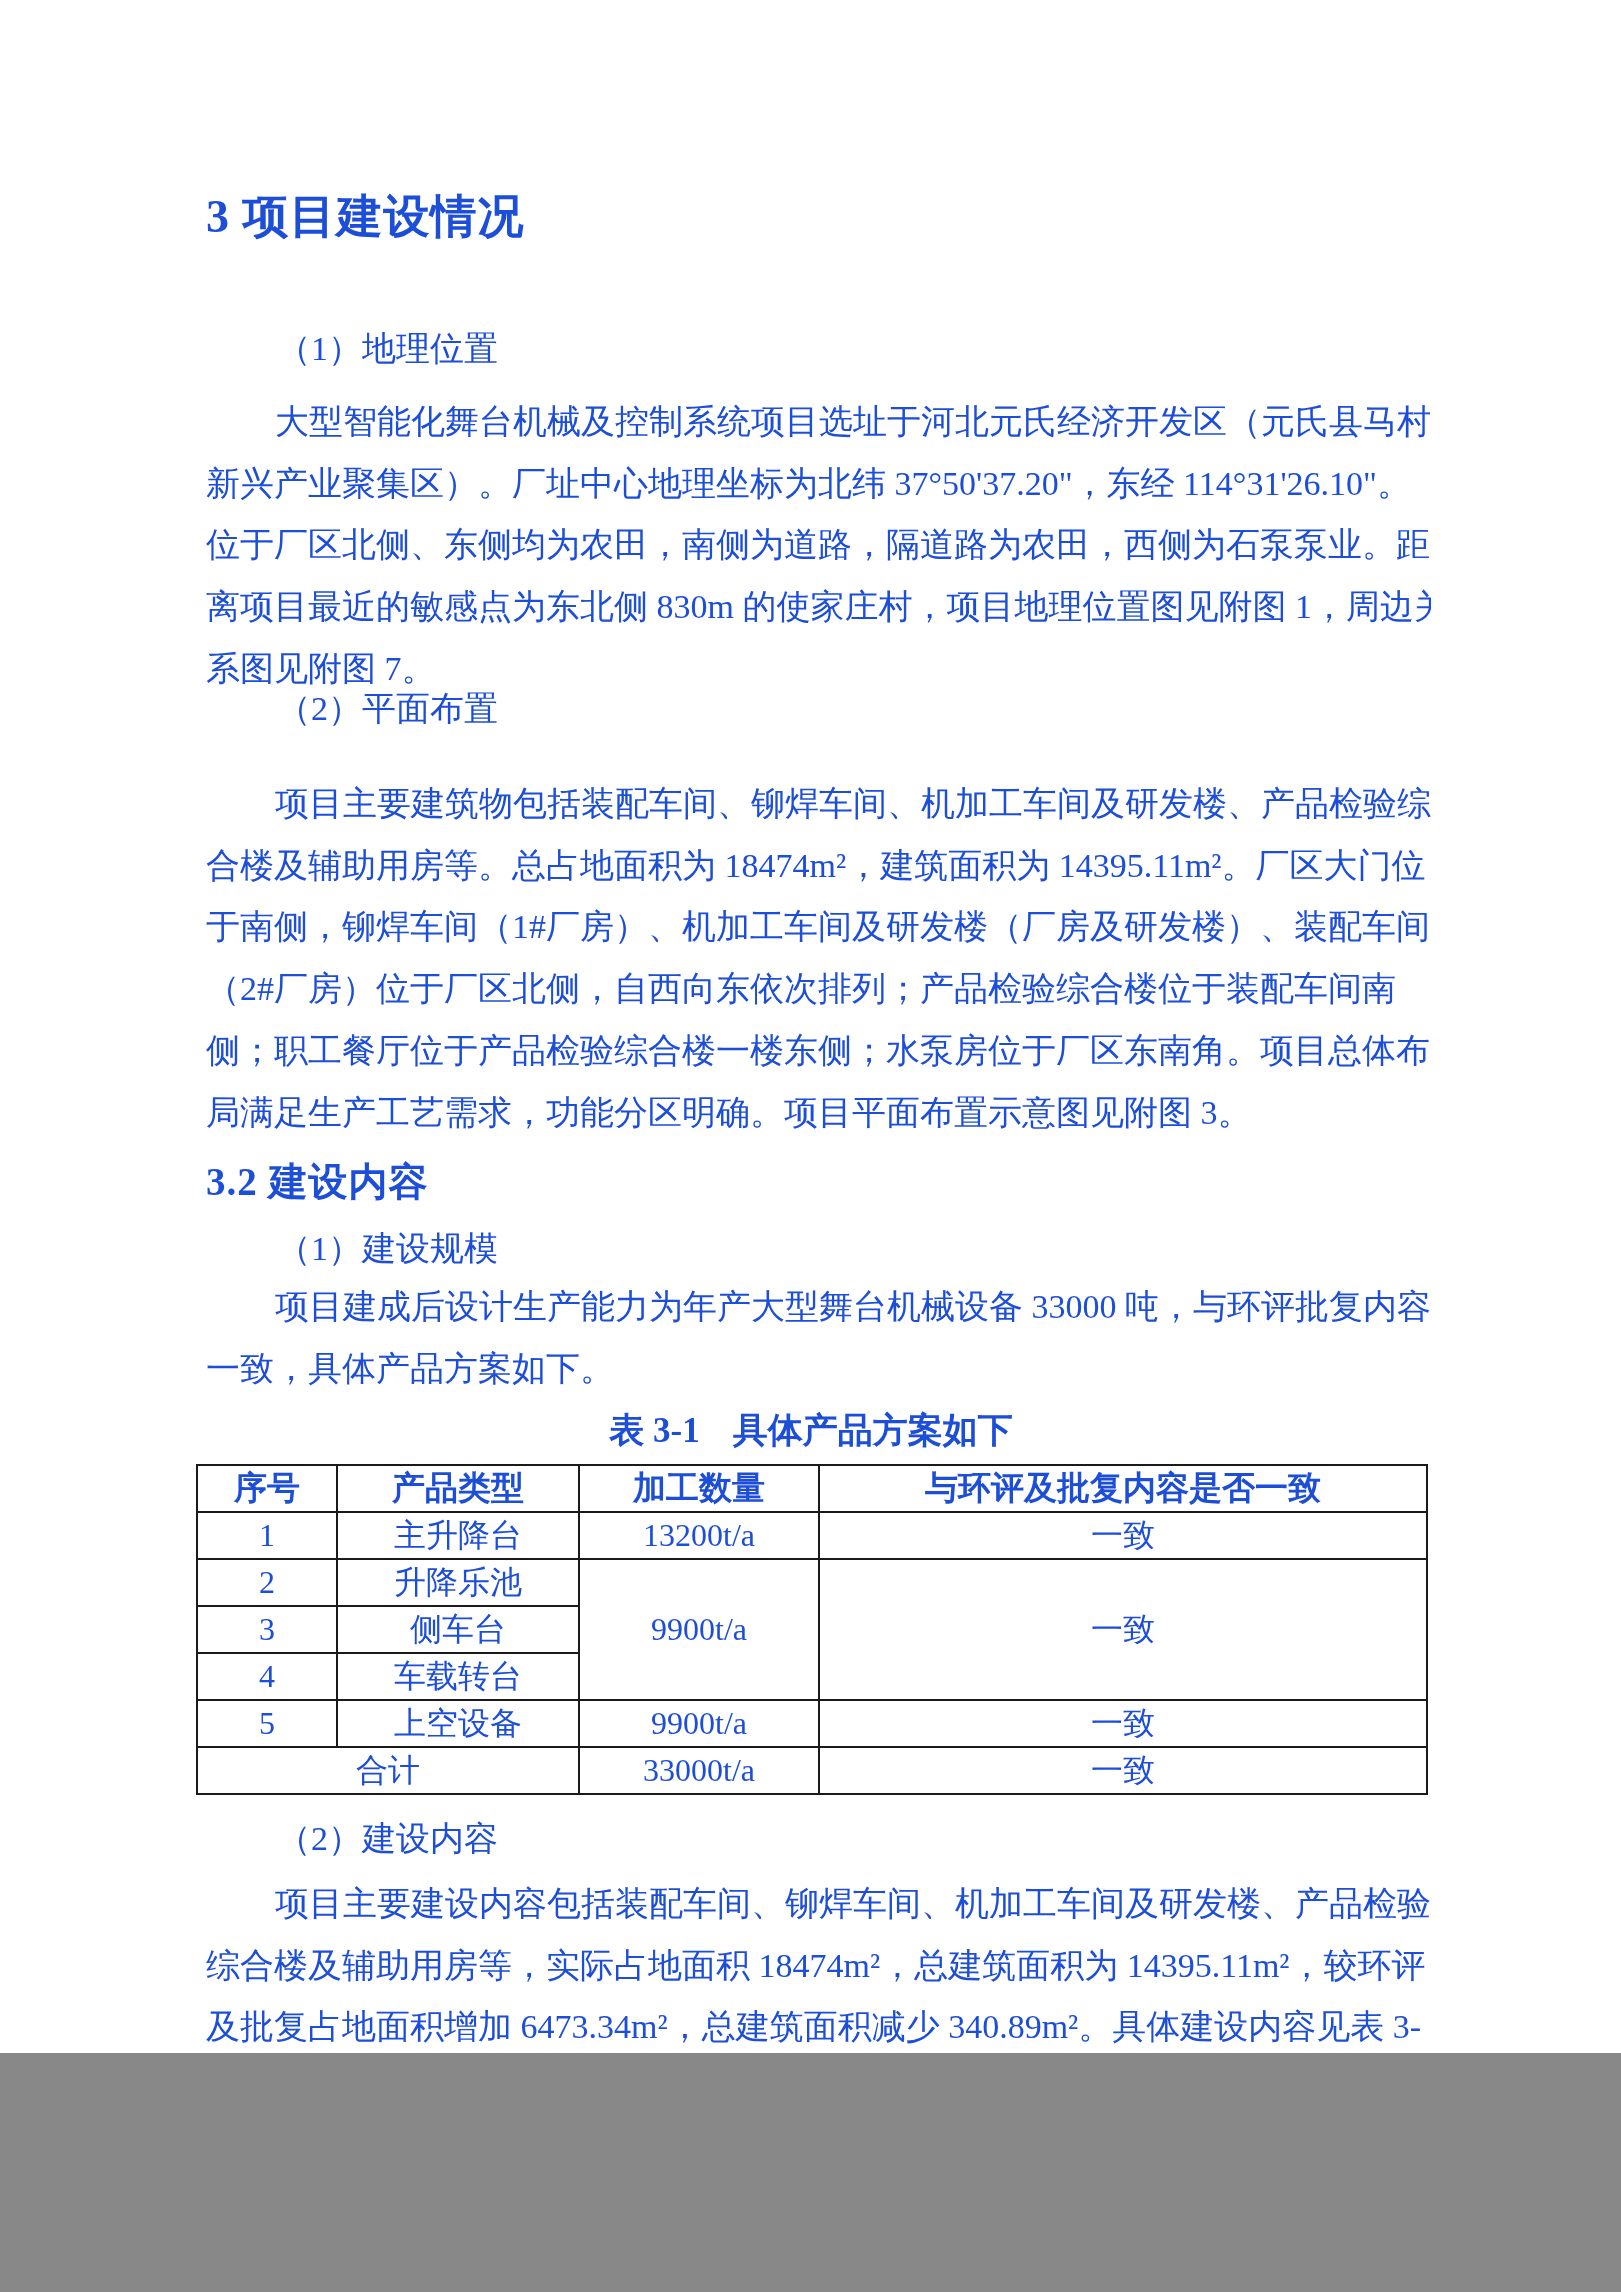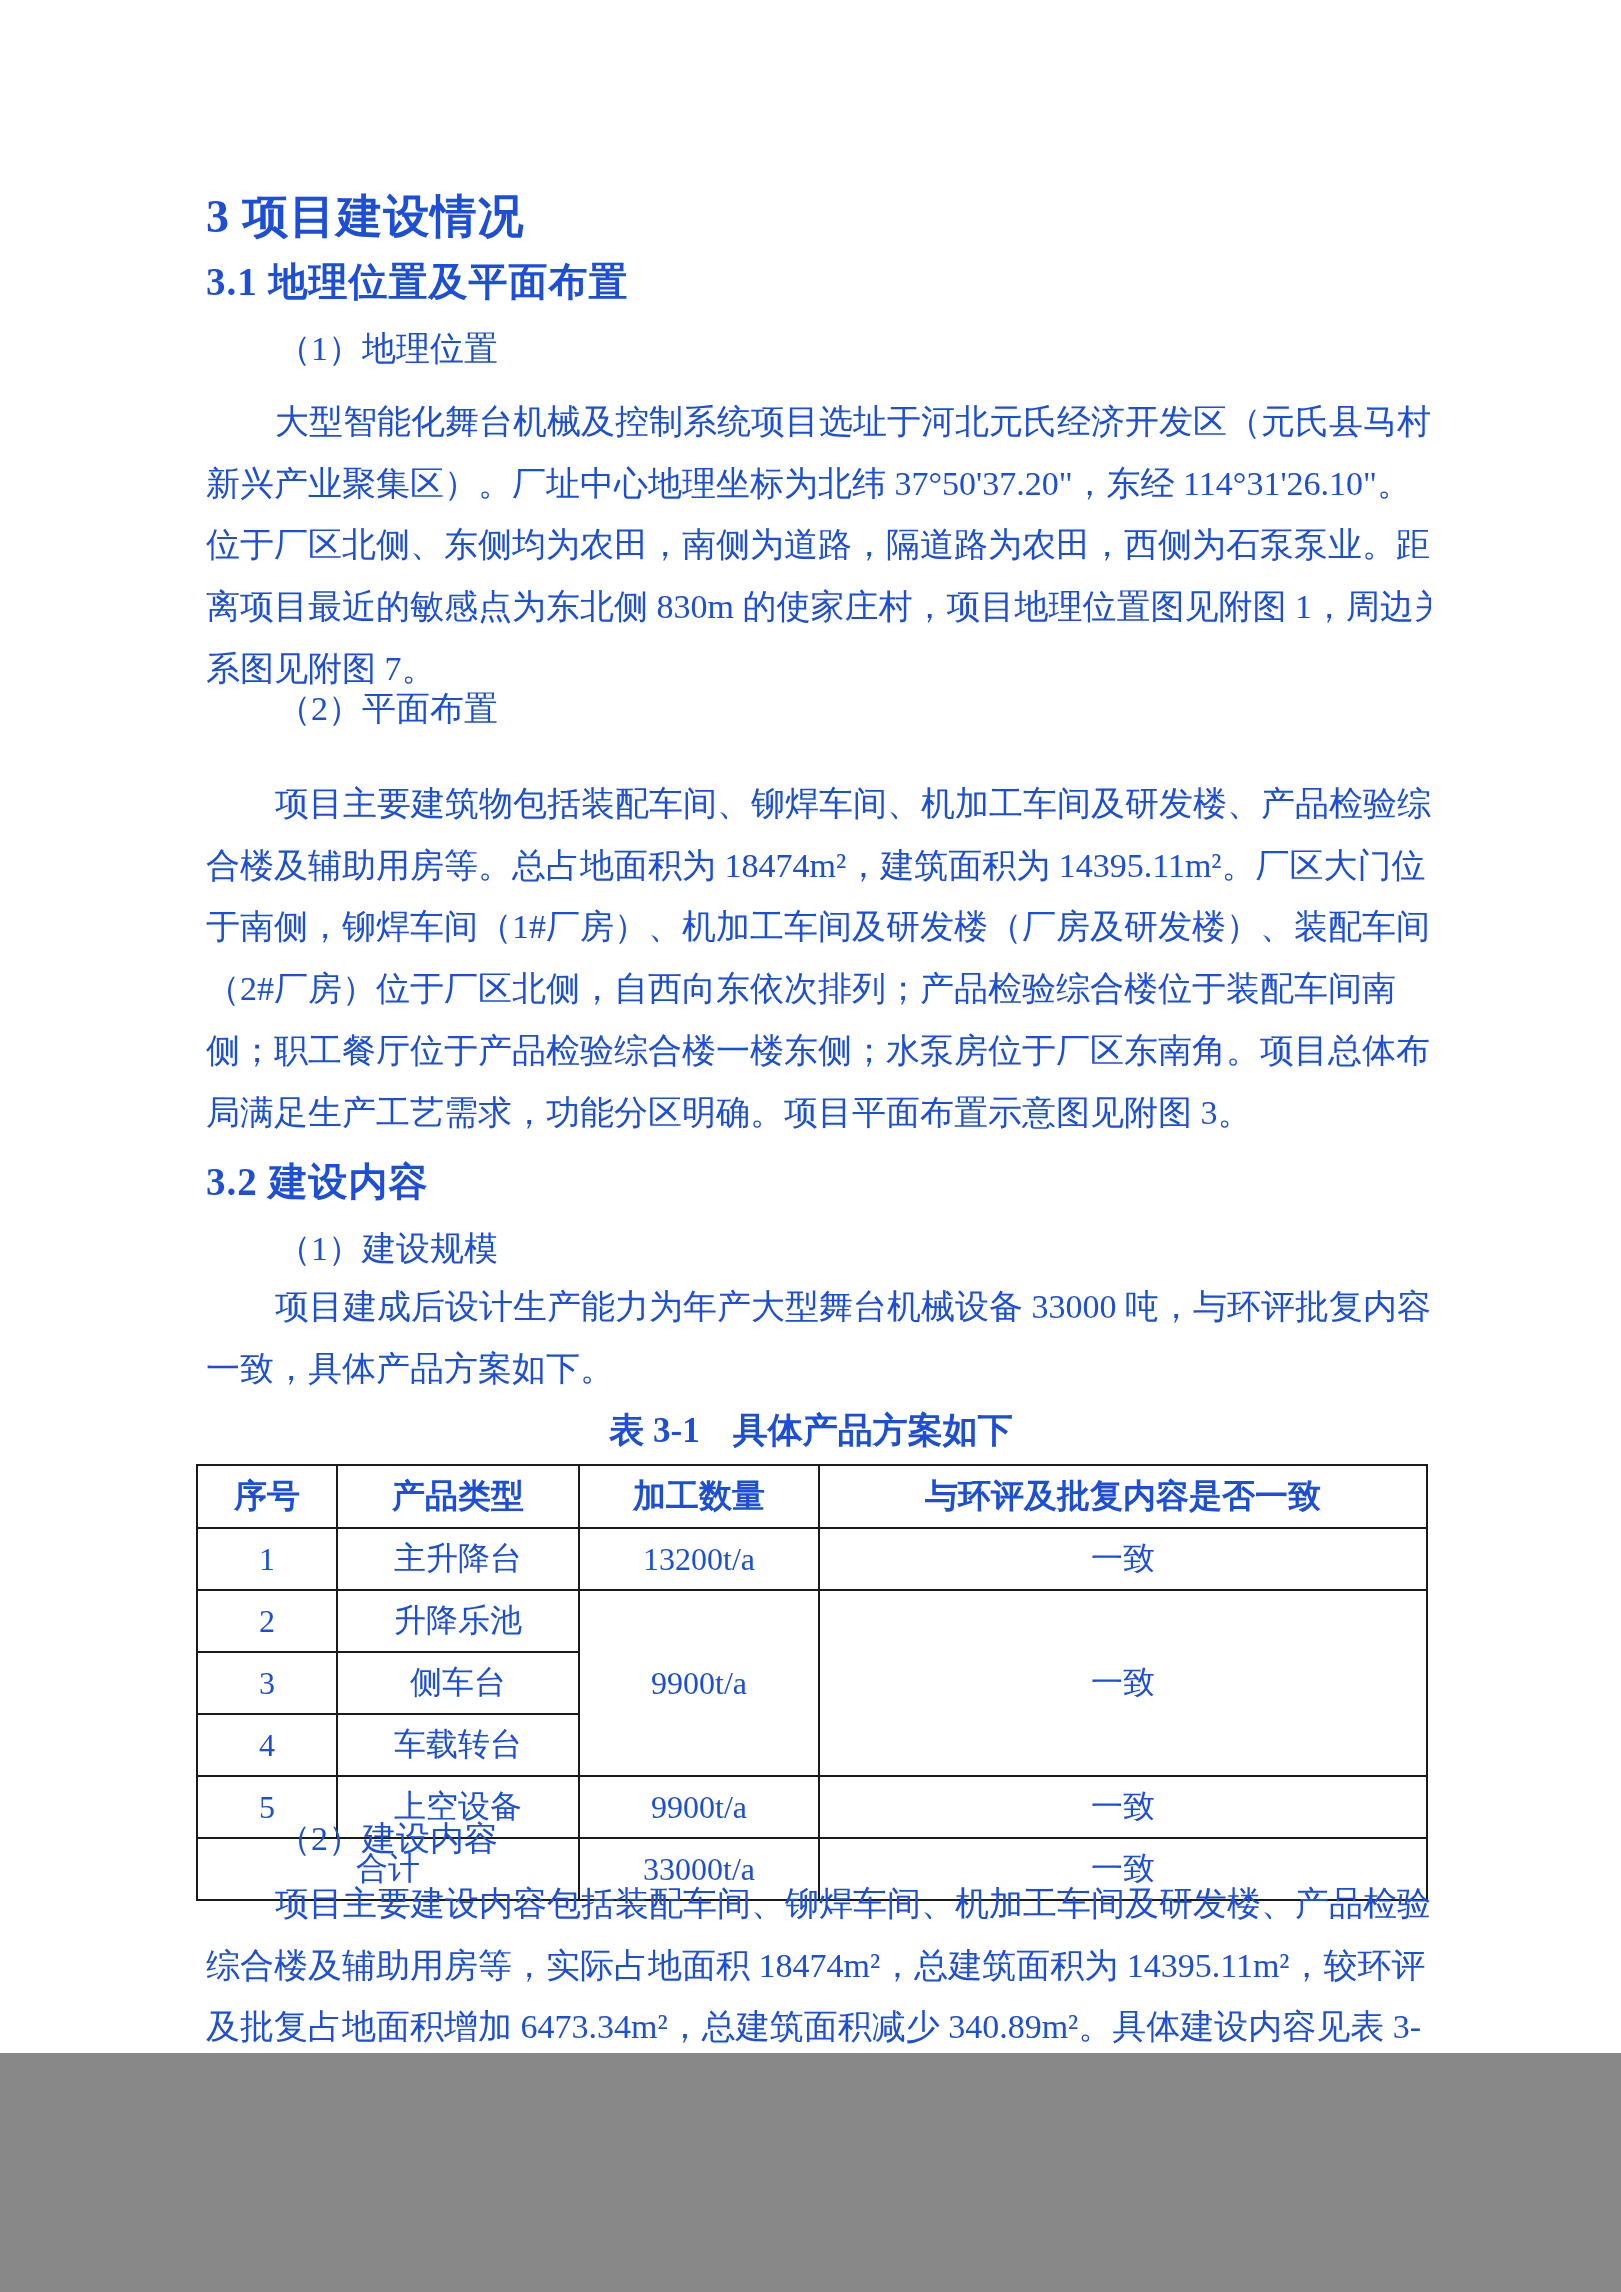--- a/index.html
+++ b/index.html
@@ -51,21 +51,21 @@
     position:absolute;left:196px;top:1464px;
     width:1230px;height:325px;
     border-collapse:collapse;
     table-layout:fixed;
     font-size:32px;
   }
   table.products td,table.products th{
     border:2px solid #1a1a1a;
     text-align:center;
     vertical-align:middle;
-    padding:8px;
+    padding:0;
     overflow:hidden;
   }
   table.products{border:2.9px solid #1a1a1a;}
   table.products th{font-size:33px;font-weight:bold;}
   tr.hdr{height:43px;}
   tr.r{height:47px;}
   .b-thick td,.b-thick th{border-bottom-width:2.9px;}
   .thin-b td{border-bottom-width:1px;}
   .page-num{
     left:0;top:2058px;width:1621px;
@@ -74,21 +74,20 @@
     font-family:"DejaVu Sans","Liberation Sans",sans-serif;
   }
 </style>
 </head>
 <body>
 
 <div class="page">
 
   <div class="abs h1">3 项目建设情况</div>
 
-  <div class="abs h2" style="top:255px;">3.1 地理位置及平面布置</div>
 
   <div class="abs subhead" style="top:326px;">（1）地理位置</div>
 
   <div class="abs para" style="top:402px;height:294px;">
     <div class="line indent" style="top:0;">大型智能化舞台机械及控制系统项目选址于河北元氏经济开发区（元氏县马村</div>
     <div class="line" style="top:62px;">新兴产业聚集区）。厂址中心地理坐标为北纬 37°50'37.20"，东经 114°31'26.10"。</div>
     <div class="line" style="top:123px;">位于厂区北侧、东侧均为农田，南侧为道路，隔道路为农田，西侧为石泵泵业。距</div>
     <div class="line" style="top:185px;">离项目最近的敏感点为东北侧 830m 的使家庄村，项目地理位置图见附图 1，周边关</div>
     <div class="line" style="top:247px;">系图见附图 7。</div>
   </div>

